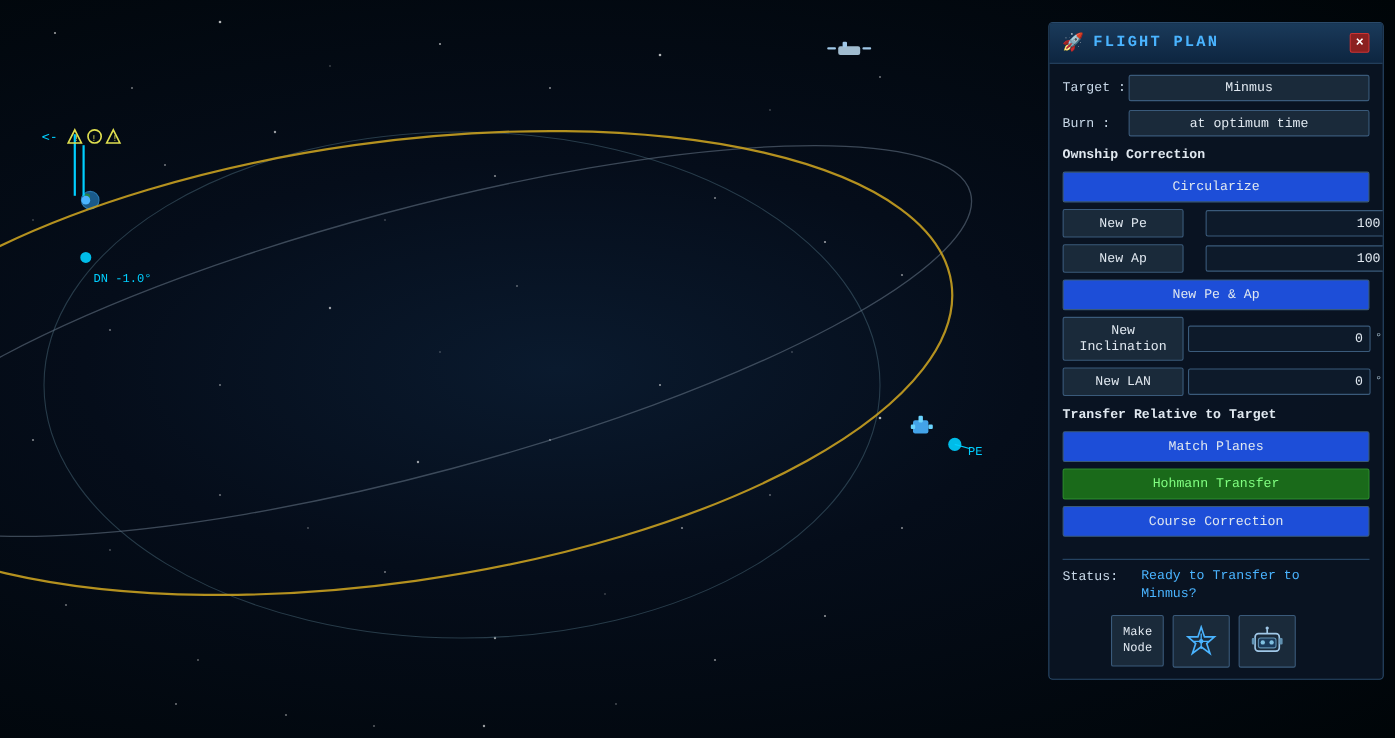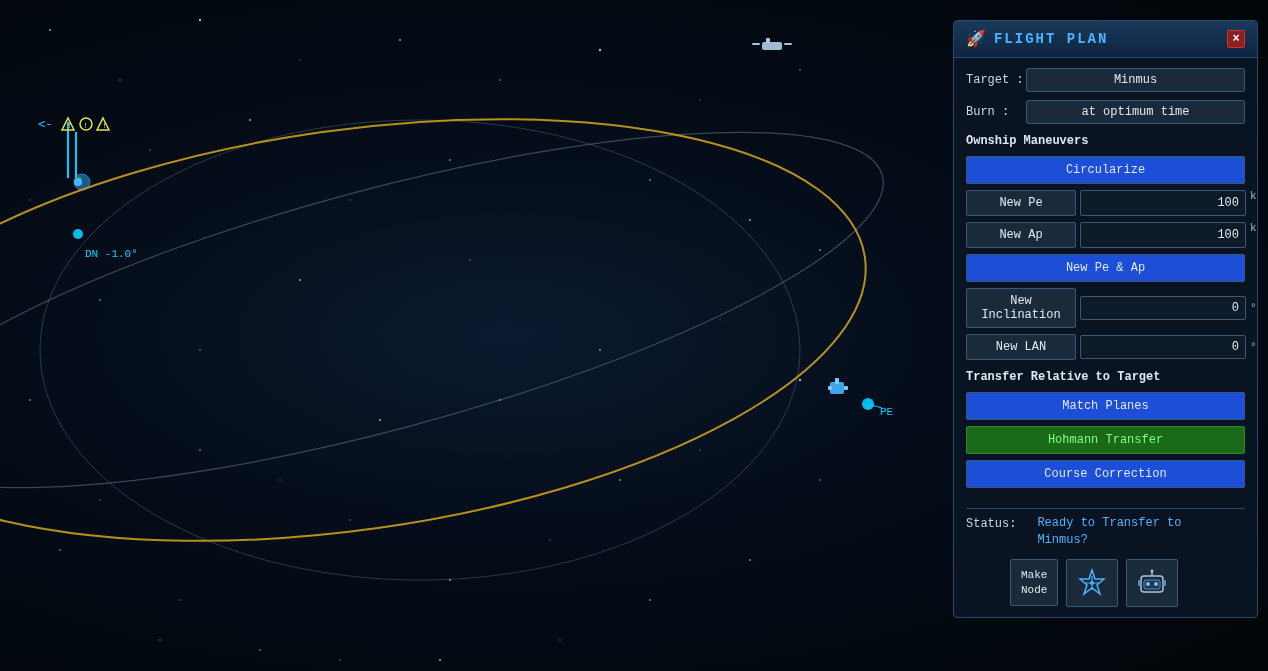--- a/index.html
+++ b/index.html
@@ -158,22 +158,23 @@
 
     .full-btn.green {
       background: #1a6a1a;
       border-color: #2a8a2a;
       color: #80ff80;
     }
 
     
     .input-row {
       display: flex;
+      align-items: center;
       margin-bottom: 6px;
-      gap: 4px;
+      gap: 20px;
     }
 
     .input-label-btn {
       flex: 0 0 110px;
       background: #1a2a3a;
       border: 1px solid #3a5a7a;
       color: #e0e8f0;
       font-family: 'Courier New', monospace;
       font-size: 12px;
       padding: 5px 8px;
@@ -402,21 +403,21 @@
     <div class="row-field">
       <span class="row-label">Target :</span>
       <button class="field-btn">Minmus</button>
     </div>
 
     <div class="row-field">
       <span class="row-label">Burn :</span>
       <button class="field-btn">at optimum time</button>
     </div>
 
-    <div class="section-title">Ownship Maneuvers</div>
+    <div class="section-title">Ownship Correction</div>
 
     <button class="full-btn">Circularize</button>
 
     <div class="input-row">
       <button class="input-label-btn">New Pe</button>
       <input type="text" class="number-input" value="100" style="">
       <span class="unit-label">km</span>
     </div>
 
     <div class="input-row">

